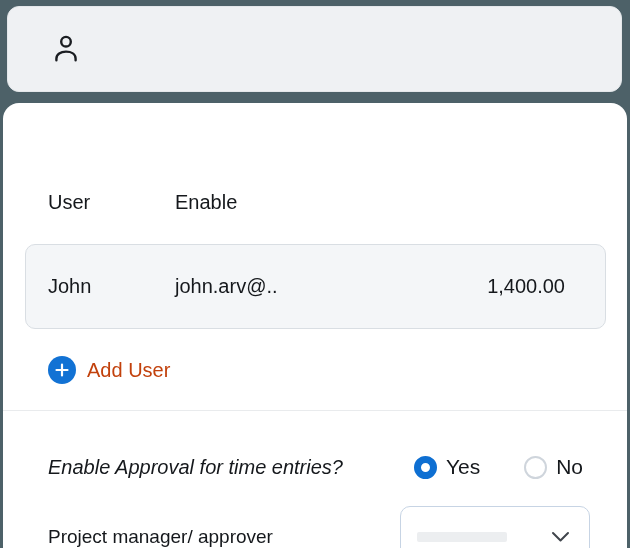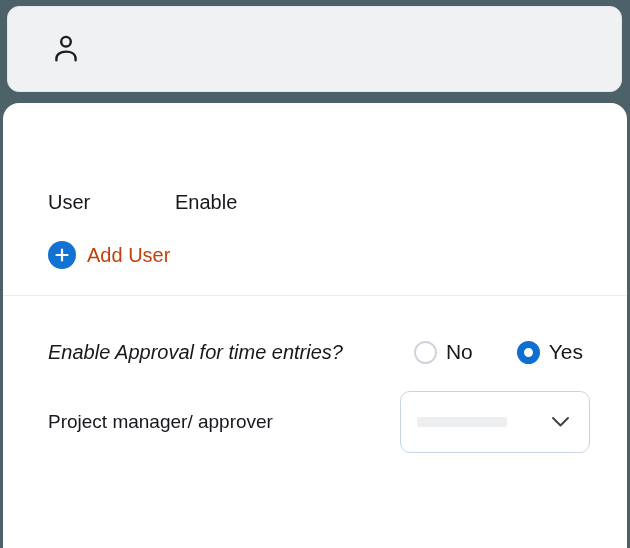--- a/index.html
+++ b/index.html
@@ -197,42 +197,47 @@
   </span>
 </div>
 
 <div class="main-card">
 
   <div class="thead">
     <span class="col-user">User</span>
     <span class="col-email">Enable</span>
   </div>
 
+  <div class="row-card">
+    <span class="col-user">John</span>
+    <span class="col-email">john.arv@..</span>
+    <span class="col-cost">1,400.00</span>
+  </div>
 
   <button class="add-user">
     <span class="plus-badge">
       <svg width="14" height="14" viewBox="0 0 14 14" fill="none" stroke="#ffffff" stroke-width="2.2" stroke-linecap="round">
         <path d="M7 1.5 V12.5 M1.5 7 H12.5"></path>
       </svg>
     </span>
     <span class="add-user-label">Add User</span>
   </button>
 
   <hr class="divider">
 
   <div class="approval-row">
     <span class="approval-question">Enable Approval for time entries?</span>
     <span class="radio-group">
       <span class="radio-option">
+        <span class="radio-circle selected"></span>
+        <span>Yes</span>
+      </span>
+      <span class="radio-option">
         <span class="radio-circle unselected"></span>
         <span>No</span>
-      </span>
-      <span class="radio-option">
-        <span class="radio-circle selected"></span>
-        <span>Yes</span>
       </span>
     </span>
   </div>
 
   <div class="manager-row">
     <span class="manager-label">Project manager/ approver</span>
     <div class="dropdown">
       <span class="placeholder-bar"></span>
       <span class="chevron-icon">
         <svg width="19" height="12" viewBox="0 0 19 12" fill="none" stroke="#40454c" stroke-width="2" stroke-linecap="round" stroke-linejoin="round">

